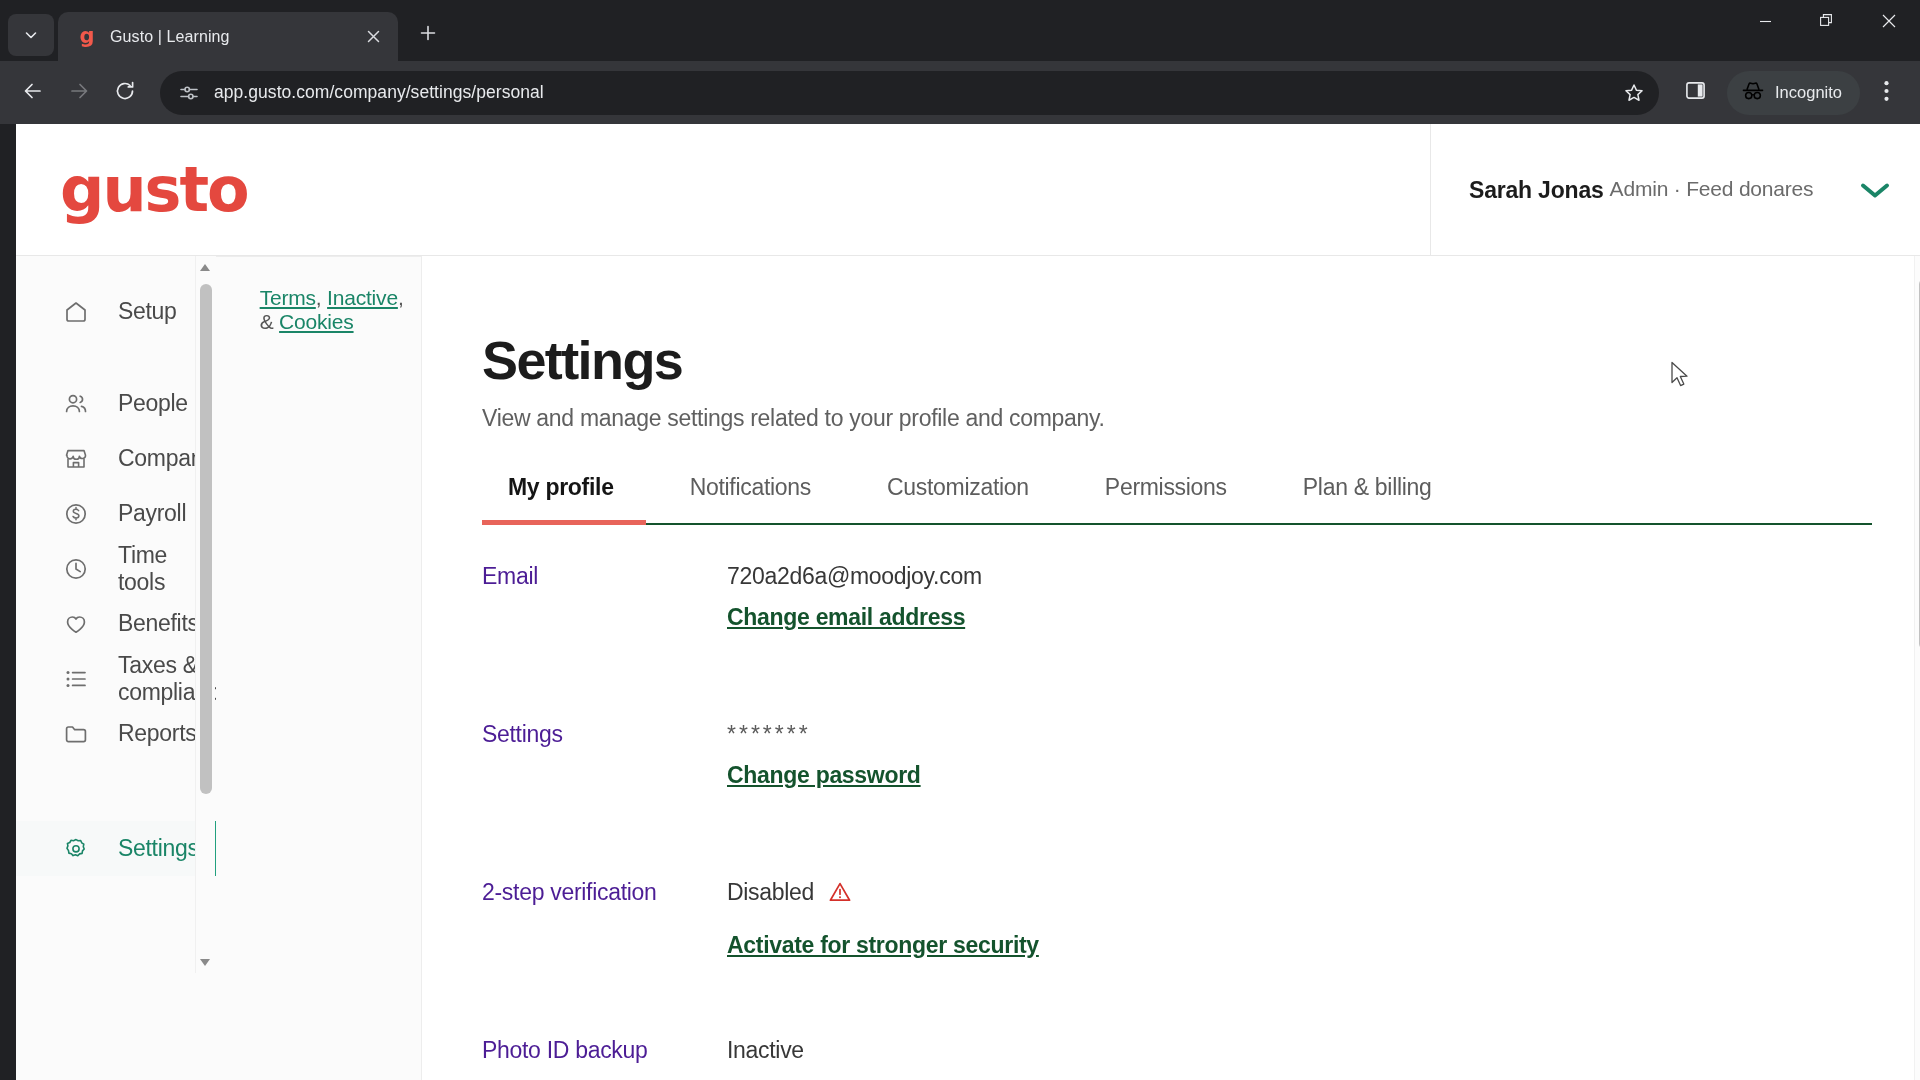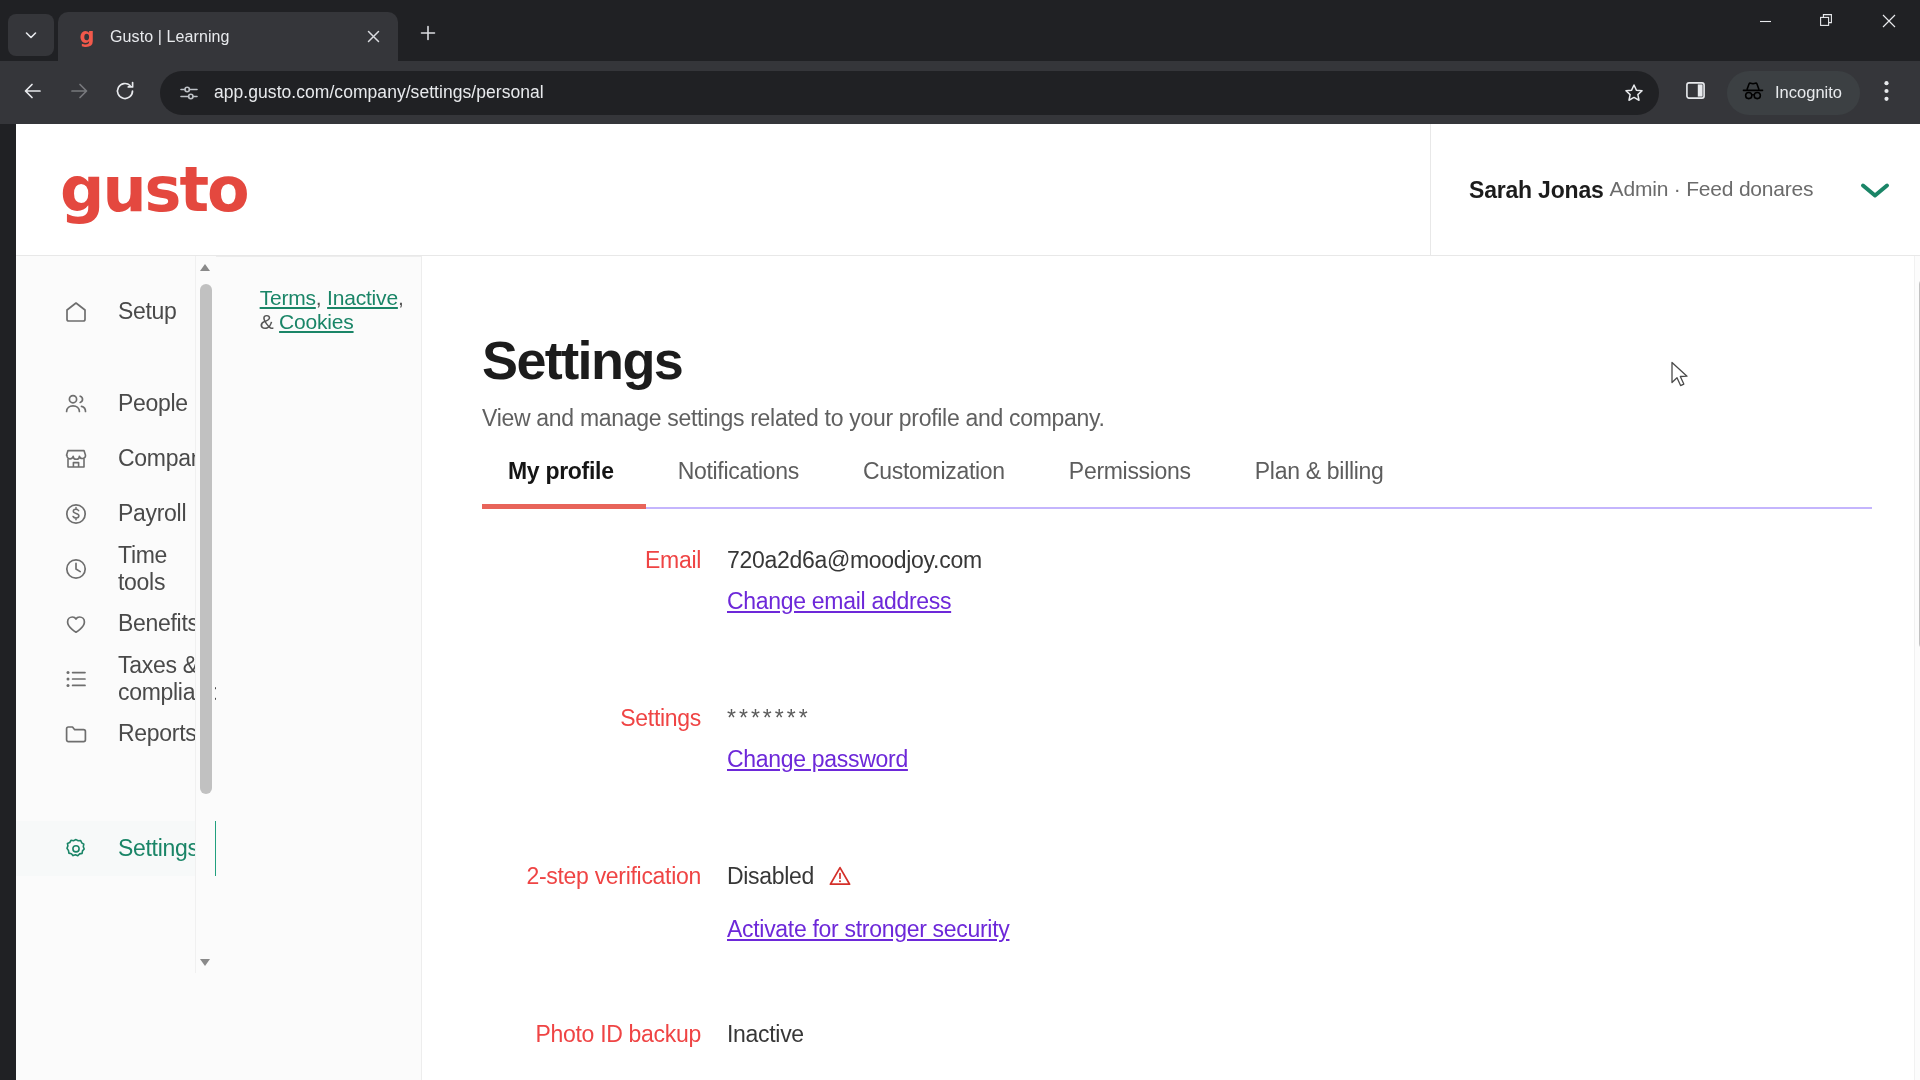--- a/index.html
+++ b/index.html
@@ -155,45 +155,45 @@
   
   .main {
     flex:1; background:#fff; position:relative; overflow:hidden;
   }
   .main-inner { padding:76px 0 0 60px; }
 
   .page-title { font-size:54px; color:#1c1c1c; font-weight:bold; letter-spacing:-1.6px; line-height:1.05; }
   .page-sub { margin-top:16px; font-size:23px; color:#606060; letter-spacing:-0.3px; }
 
   .tabs {
-    margin-top:26px; display:flex; align-items:flex-end; gap:0;
-    border-bottom:2px solid #c4b5fd; width:1390px;
+    margin-top:42px; display:flex; align-items:flex-end; gap:12px;
+    border-bottom:2px solid #14532d; width:1390px;
   }
   .tab-item {
     padding:0 32px 22px 32px; font-size:23px; color:#5d5d5d; letter-spacing:-0.3px; position:relative;
     white-space:nowrap;
   }
   .tab-item:first-child { padding-left:26px; }
   .tab-item.active { color:#151515; font-weight:bold; }
   .tab-item.active::after {
     content:""; position:absolute; left:0; right:0; bottom:-2px; height:5px; background:#e8645a;
   }
 
   .settings-rows { margin-top:32px; }
   .srow { display:flex; align-items:flex-start; min-height:158px; }
   .srow-label {
-    width:245px; flex:none; text-align:right; padding-right:26px; padding-top:6px;
-    font-size:23px; color:#ef4444; letter-spacing:-0.3px;
+    width:245px; flex:none; text-align:left; padding-right:26px; padding-top:6px;
+    font-size:23px; color:#4c1d95; letter-spacing:-0.3px;
   }
   .srow-value { padding-top:6px; }
   .value-text { font-size:23px; color:#373737; letter-spacing:-0.3px; display:flex; align-items:center; gap:14px;text-align:center; }
   .value-mask { font-size:23px; color:#5c5c5c; letter-spacing:3px; }
   .row-link {
-    display:inline-block; margin-top:14px; font-size:23px; color:#6d28d9;
-    text-decoration:underline; font-weight:normal; letter-spacing:-0.3px;
+    display:inline-block; margin-top:14px; font-size:23px; color:#14532d;
+    text-decoration:underline; font-weight:bold; letter-spacing:-0.3px;
   }
   .row-link.spaced-link { margin-top:26px; }
   .warn-icon { color:#d4302a; display:flex; align-items:center; }
 
   
   .main-scrollbar {
     position:absolute; top:0; right:0; width:22px; height:824px; background:#fcfcfc;
     border-left:1px solid #f1f1f1;
   }
   .main-thumb { position:absolute; left:4px; width:13px; background:#c1c1c1; border-radius:7px; }

